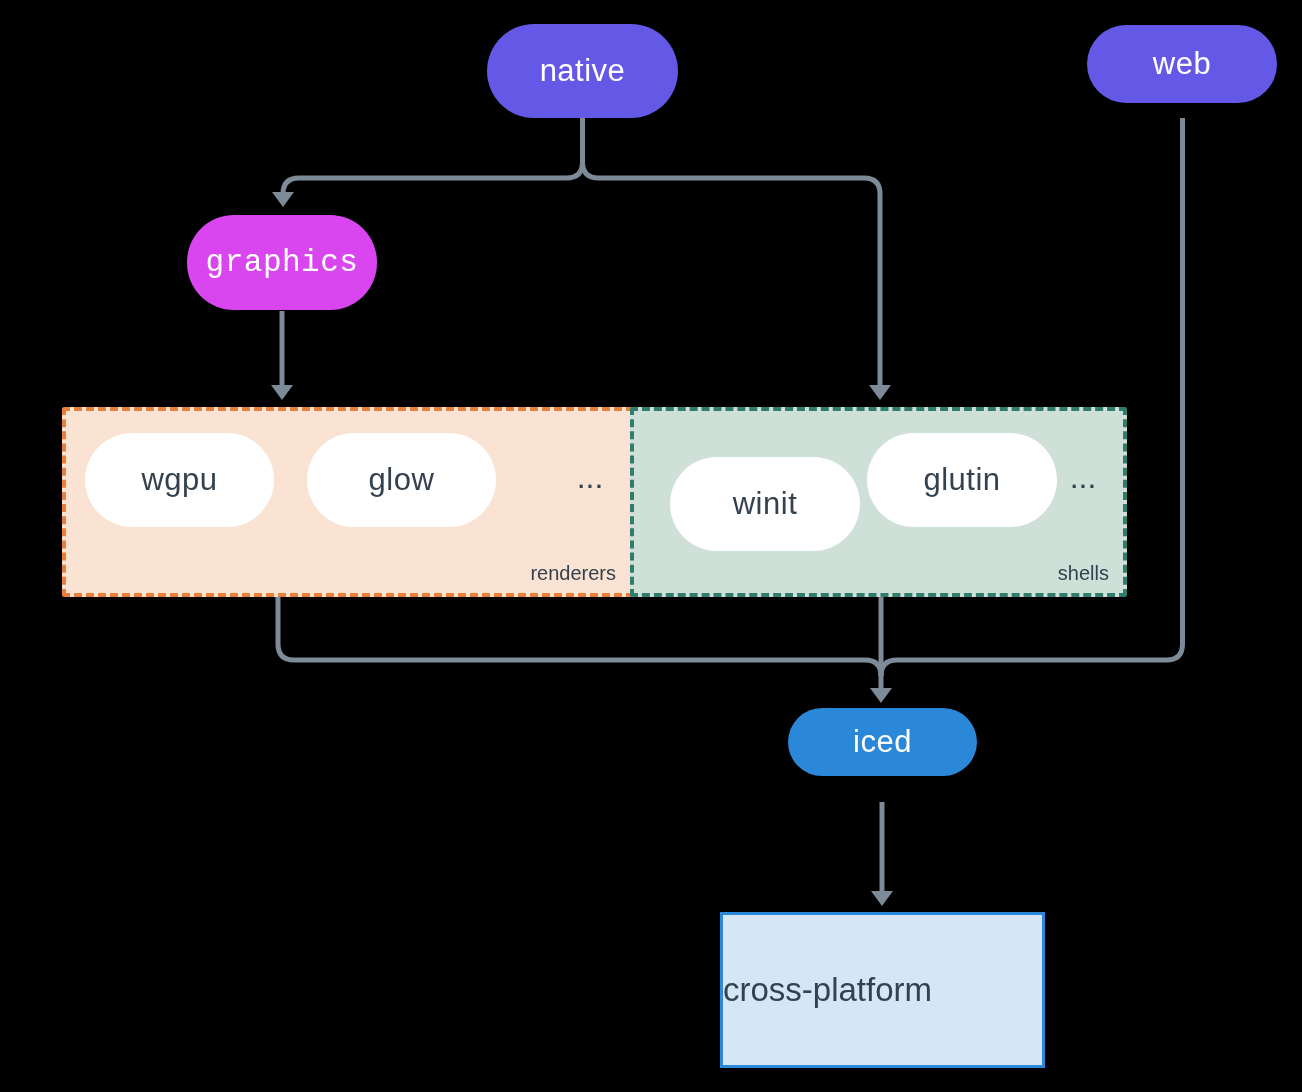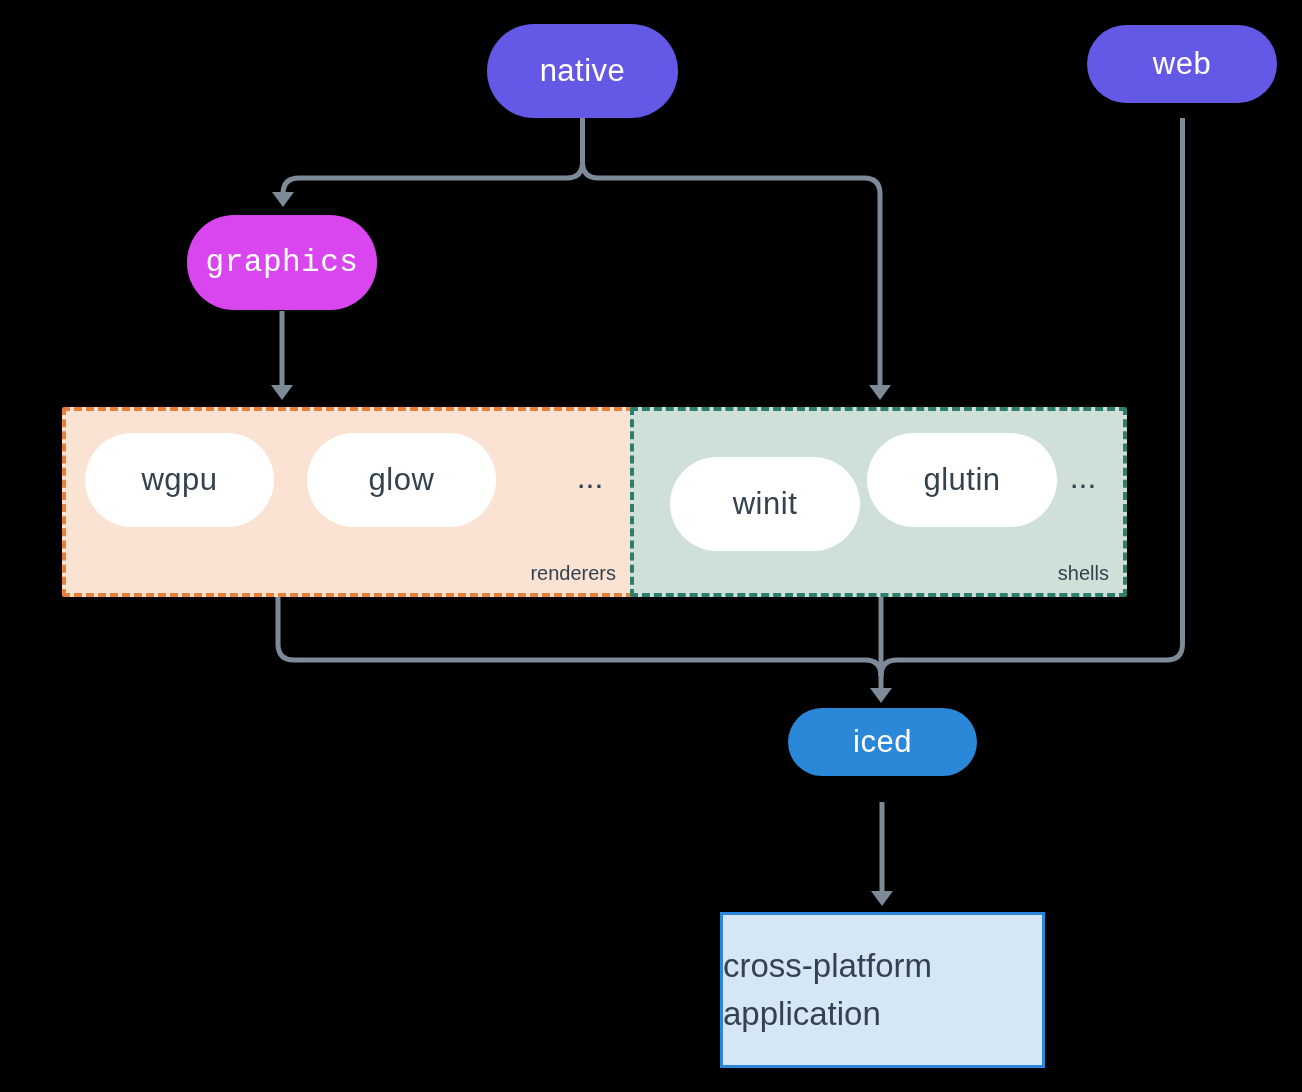--- a/index.html
+++ b/index.html
@@ -146,16 +146,15 @@
     <div class="pill white pill-a">winit</div>
     <div class="pill white pill-b">glutin</div>
     <div class="more">...</div>
     <div class="group-label">shells</div>
   </div>
 
   <div class="pill blue node-iced">iced</div>
 
   <div class="app-box">
     <div>cross-platform</div>
-    <div>application</div>
   </div>
 
 </div>
 
 </body></html>

